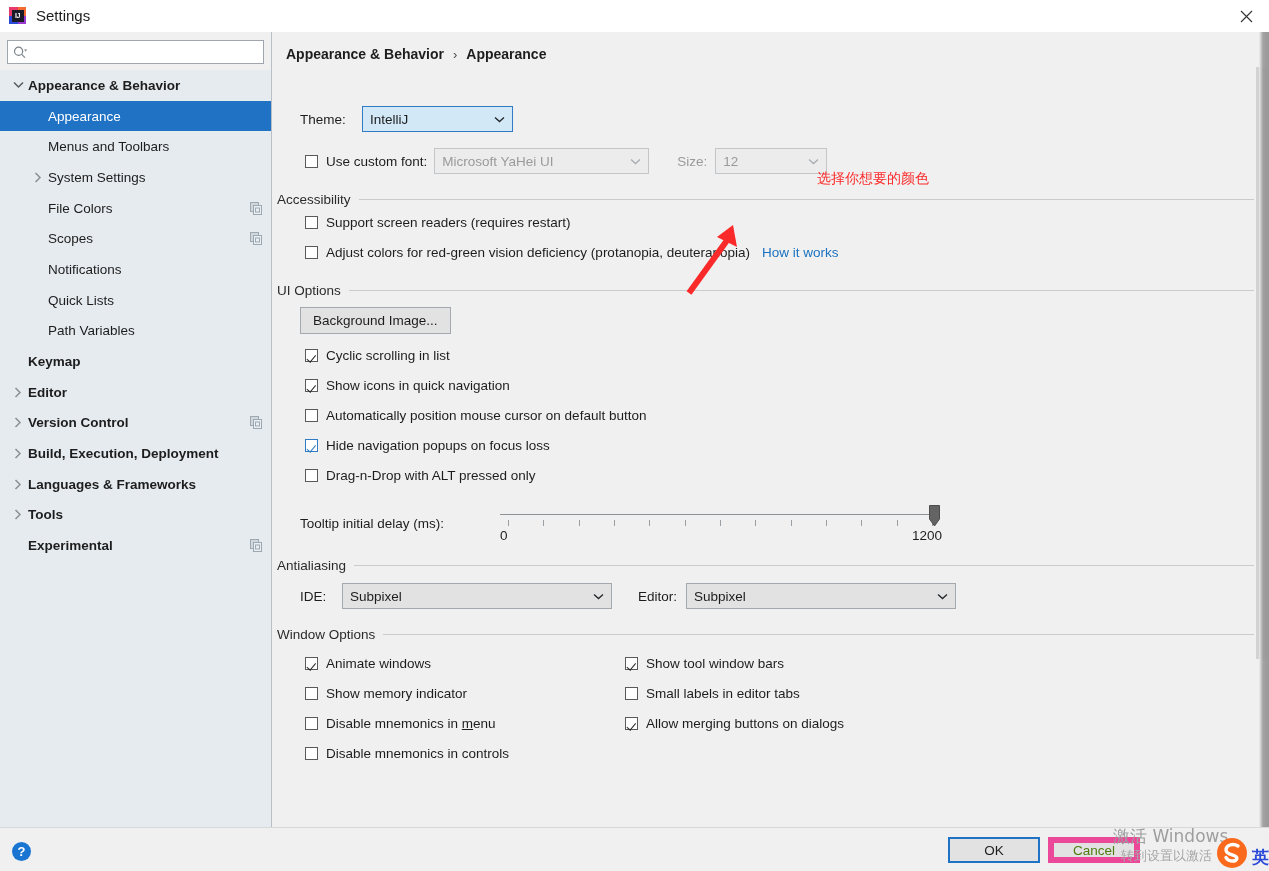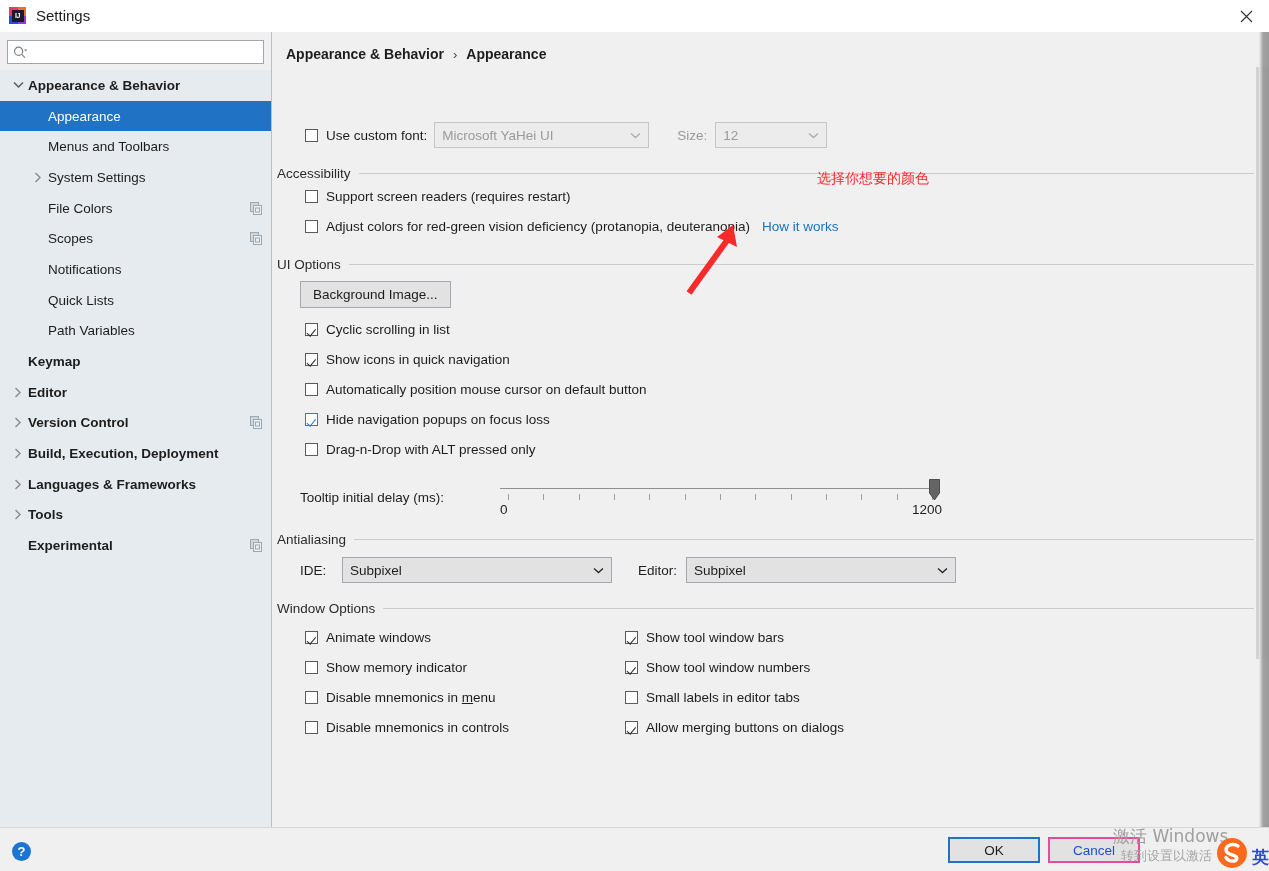--- a/index.html
+++ b/index.html
@@ -325,26 +325,26 @@
     font-size: 13.5px;
     font-family: "Liberation Sans", sans-serif;
     cursor: pointer;
     z-index: 10;
     color: #1d1d1d;
   }
   #cancel-button {
     position: absolute; left: 1048px; top: 837px;
     width: 92px; height: 26px;
     background: #e2e2e2;
-    border: 2px solid #ec4899;
+    border: 6px solid #ec4899;
     font-size: 13.5px;
     font-family: "Liberation Sans", sans-serif;
     cursor: pointer;
     z-index: 10;
-    color: #1d4ed8;
+    color: #4d7c0f;
   }
 
   
   #win-edge {
     position: absolute;
     right: 0; top: 32px;
     width: 10px; height: 795px;
     background: linear-gradient(to right, #f0f0f0 0%, #9a9a9a 40%, #8f8f8f 100%);
     opacity: .9;
   }
@@ -539,20 +539,31 @@
   <div id="rightpane">
 
     <div id="breadcrumb">
       <span>Appearance &amp; Behavior</span>
       <span class="sep">›</span>
       <span>Appearance</span>
     </div>
 
     <div id="form">
 
+      <div class="row" style="height:26px; margin-left:28px;">
+        <span style="width:62px;">Theme:</span>
+        <div class="combo focused" style="width:151px;">
+          <span class="cval">IntelliJ</span>
+          <span class="chev">
+            <svg width="11" height="7" viewBox="0 0 11 7">
+                <path d="M1 1.4 L5.5 5.6 L10 1.4" stroke="#22282c" stroke-width="1.3" fill="none"></path>
+              </svg>
+          </span>
+        </div>
+      </div>
 
       <div class="row" style="height:26px; margin-top:16px; margin-left:33px;">
         <div class="cb-row" style="height:26px;">
           <span class="cbox"></span>
           <span class="cb-label">Use custom font:</span>
         </div>
         <div class="combo disabled" style="width:215px; margin-left:7px;">
           <span class="cval">Microsoft YaHei UI</span>
           <span class="chev">
             <svg width="11" height="7" viewBox="0 0 11 7">
@@ -696,24 +707,20 @@
             <span class="cbox"></span>
             <span class="cb-label">Disable mnemonics in controls</span>
           </div>
         </div>
         <div>
           <div class="cb-row">
             <span class="cbox checked"></span>
             <span class="cb-label">Show tool window bars</span>
           </div>
           <div class="cb-row">
-            <span class="cbox checked"></span>
-            <span class="cb-label">Show tool window numbers</span>
-          </div>
-          <div class="cb-row">
             <span class="cbox"></span>
             <span class="cb-label">Small labels in editor tabs</span>
           </div>
           <div class="cb-row">
             <span class="cbox checked"></span>
             <span class="cb-label">Allow merging buttons on dialogs</span>
           </div>
         </div>
       </div>
 

